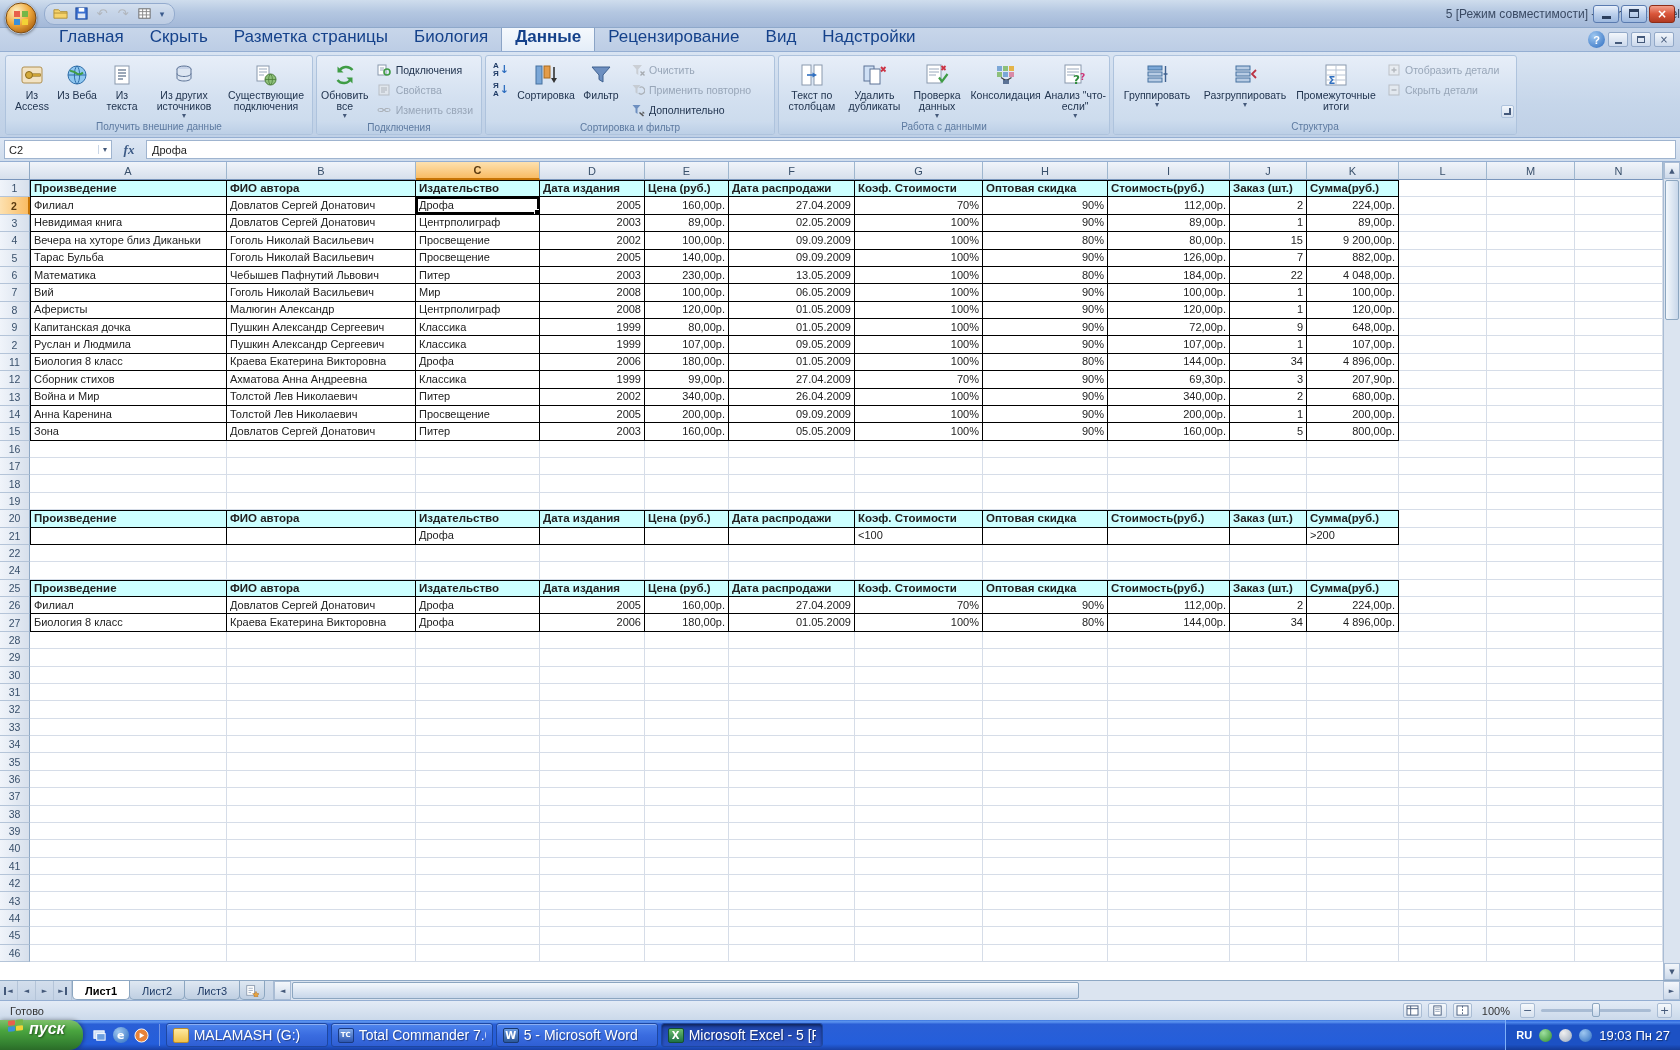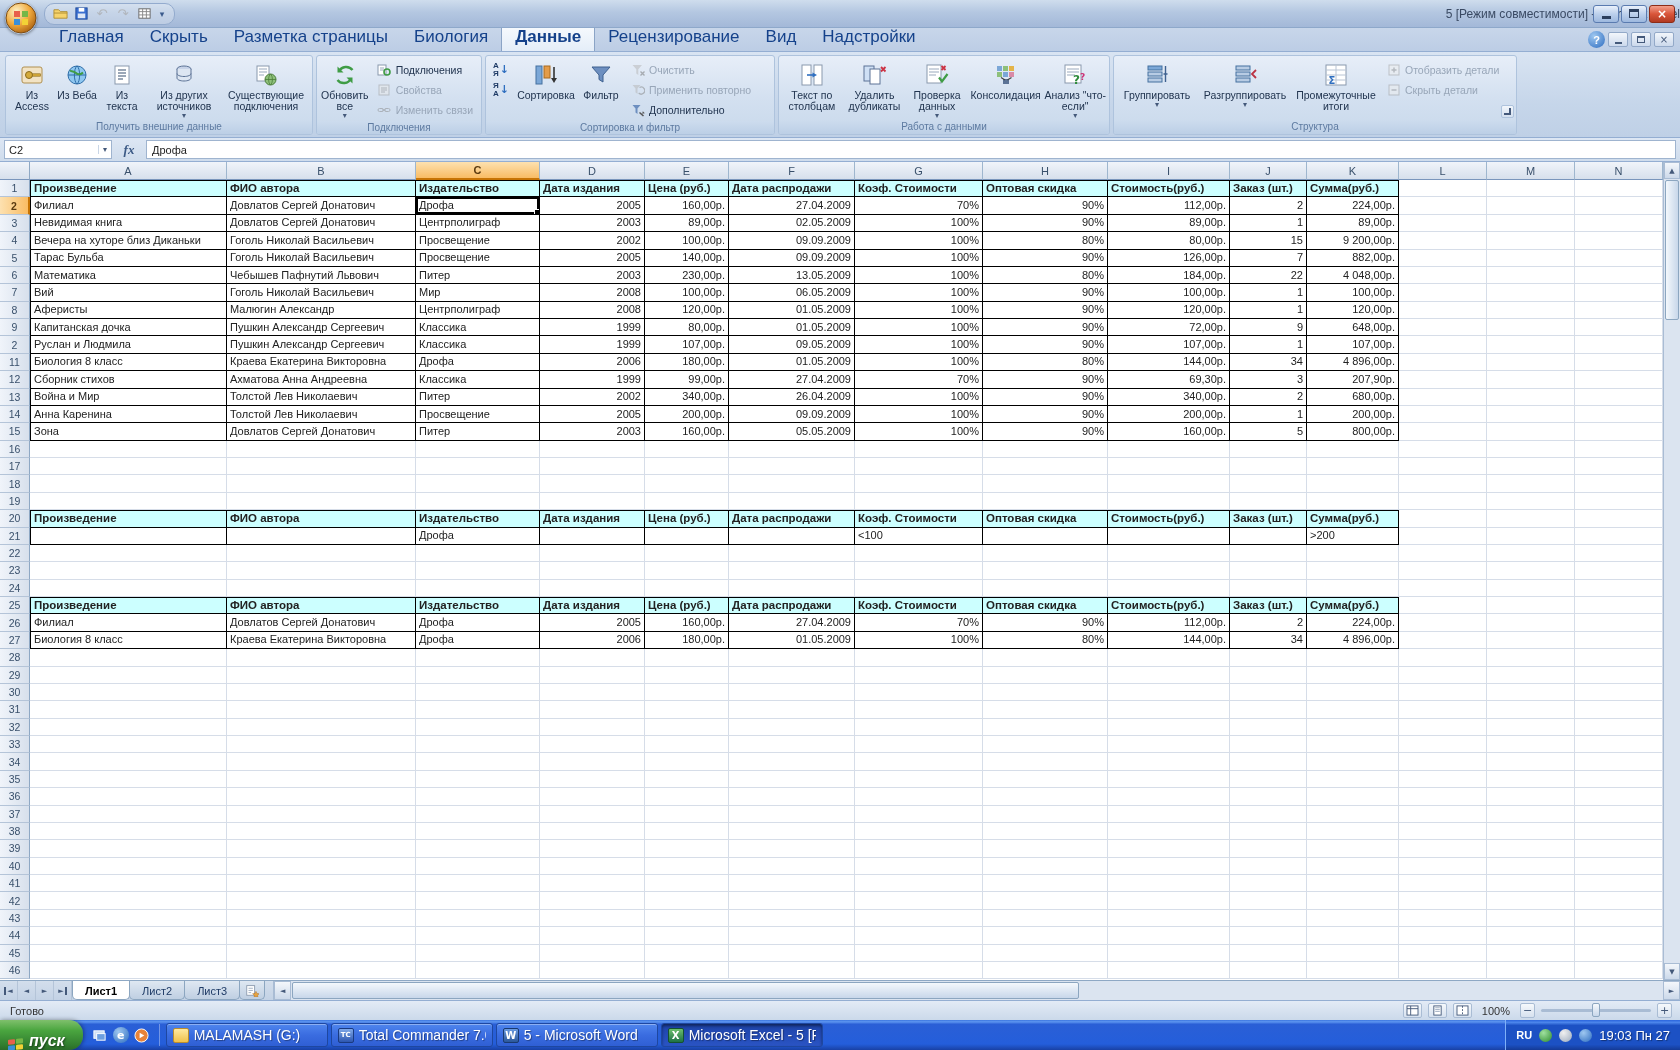--- a/index.html
+++ b/index.html
@@ -103,21 +103,21 @@
   .sstatus { padding:0 10px; }
   .sb-right { margin-left:auto; display:flex; align-items:center; gap:6px; padding-right:8px; }
   .viewb { width:19px; height:15px; display:flex; align-items:center; justify-content:center; border:1px solid #a9bcd4; background:linear-gradient(#f6f9fc,#d6e1ef); border-radius:2px; cursor:pointer; }
   .zoomlbl { font-size:11px; color:#333; padding:0 4px; }
   .zbtn { width:15px; height:15px; display:flex; align-items:center; justify-content:center; border:1px solid #a9bcd4; border-radius:2px; background:linear-gradient(#f6f9fc,#d6e1ef); font-size:11px; color:#44597a; cursor:pointer; }
   .ztrack { width:110px; height:3px; background:#a9bcd4; border-radius:2px; position:relative; }
   .zthumb { position:absolute; left:50%; top:-6px; width:8px; height:14px; margin-left:-4px; background:linear-gradient(#f6f9fc,#c8d7ea); border:1px solid #8ca6c0; border-radius:2px; cursor:grab; }
 
   
   .taskbar { height:30px; background:linear-gradient(180deg,#3c77e0 0%,#5e96f0 6%,#2a5fd6 14%,#245edb 80%,#1941a5 100%); display:flex; align-items:center; }
-  .startbtn { height:30px; padding:0 18px 0 8px; display:flex; align-items:flex-end; gap:6px; background:linear-gradient(180deg,#7fc06c 0%,#4aa53f 35%,#338030 80%,#2a6b28 100%); border-radius:0 14px 14px 0; box-shadow:1px 0 4px rgba(0,0,0,.4); cursor:pointer; }
+  .startbtn { height:30px; padding:0 18px 0 8px; display:flex; align-items:flex-start; gap:6px; background:linear-gradient(180deg,#7fc06c 0%,#4aa53f 35%,#338030 80%,#2a6b28 100%); border-radius:0 14px 14px 0; box-shadow:1px 0 4px rgba(0,0,0,.4); cursor:pointer; }
   .startlbl { color:#fff; font-size:16px; font-weight:bold; font-style:italic; text-shadow:1px 1px 2px rgba(0,0,0,.5); }
   .flag { display:grid; grid-template-columns:7px 7px; grid-template-rows:5px 5px; gap:1px; transform:skewY(-6deg); }
   .flag span { border-radius:1px; }
   .qlaunch { display:flex; align-items:center; gap:4px; padding:0 8px; border-right:1px solid rgba(255,255,255,.35); height:22px; }
   .qlbtn { width:18px; height:18px; display:flex; align-items:center; justify-content:center; cursor:pointer; }
   .taskbtns { display:flex; align-items:center; gap:3px; padding:0 6px; flex:1; }
   .taskbtn { width:162px; height:24px; display:flex; align-items:center; gap:5px; padding:0 6px; background:linear-gradient(#4f86ee,#3a6ce0 50%,#2f5fd4); border:1px solid #1e47a0; border-radius:3px; cursor:pointer; box-shadow:inset 0 1px 0 rgba(255,255,255,.35); }
   .taskbtn.active { background:linear-gradient(#1d43a8,#2a54c4); box-shadow:inset 0 2px 3px rgba(0,0,0,.45); }
   .tblabel { color:#fff; font-size:14px; white-space:nowrap; overflow:hidden; text-overflow:clip; text-shadow:1px 1px 1px rgba(0,0,0,.4); }
   .tbicon { width:16px; height:15px; border-radius:2px; flex:none; display:flex; align-items:center; justify-content:center; font-size:10px; font-weight:bold; color:#fff; font-family:"DejaVu Sans",sans-serif; }
@@ -940,37 +940,20 @@
               <td class="cell"></td>
               <td class="cell"></td>
               <td class="cell"></td>
               <td class="cell"></td>
               <td class="cell"></td>
               <td class="cell"></td>
               <td class="cell"></td>
               <td class="cell"></td>
             </tr>
             <tr>
-              <td class="rh">23</td>
-              <td class="cell"></td>
-              <td class="cell"></td>
-              <td class="cell"></td>
-              <td class="cell"></td>
-              <td class="cell"></td>
-              <td class="cell"></td>
-              <td class="cell"></td>
-              <td class="cell"></td>
-              <td class="cell"></td>
-              <td class="cell"></td>
-              <td class="cell"></td>
-              <td class="cell"></td>
-              <td class="cell"></td>
-              <td class="cell"></td>
-            </tr>
-            <tr>
               <td class="rh">24</td>
               <td class="cell"></td>
               <td class="cell"></td>
               <td class="cell"></td>
               <td class="cell"></td>
               <td class="cell"></td>
               <td class="cell"></td>
               <td class="cell"></td>
               <td class="cell"></td>
               <td class="cell"></td>

